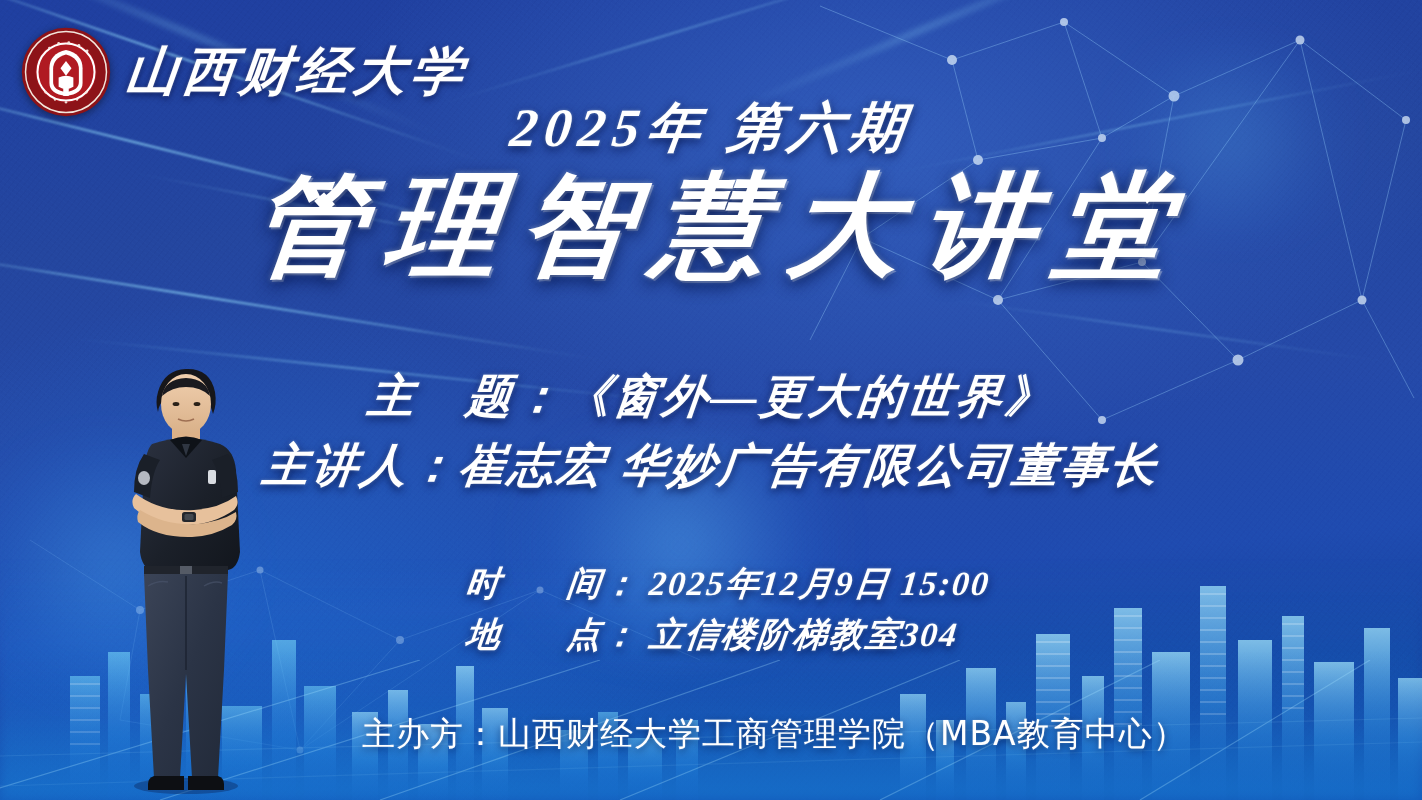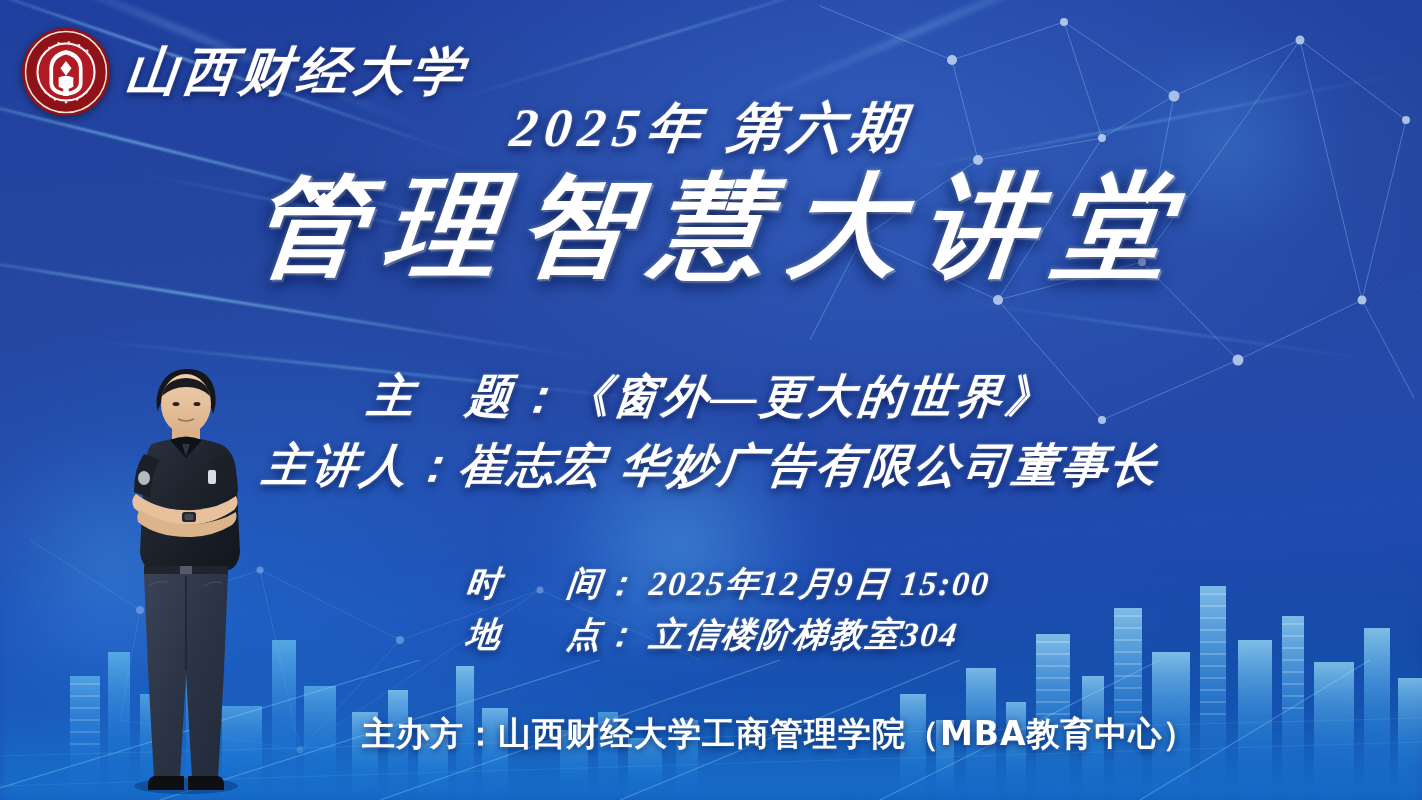--- a/index.html
+++ b/index.html
@@ -112,21 +112,21 @@
     color:#fff; letter-spacing:2px; line-height:1.5;
     white-space:nowrap;
     text-shadow:0 3px 8px rgba(0,15,70,.8), 0 0 3px rgba(205,232,255,.5);
     transform:skewX(-6deg);
   }
 
   .organizer {
     position:absolute; left:0; top:713px; width:1172px;
     padding-left:362px;
     font-family:"DejaVu Sans", sans-serif;
-    font-size:33px; font-weight:700;
+    font-size:33px; font-weight:400;
     color:#ffffff; letter-spacing:1px; line-height:1.3;
     white-space:nowrap;
     text-shadow:0 2px 7px rgba(0,25,80,.8), 0 0 2px rgba(190,225,255,.45);
   }
   .gap-2 { display:inline-block; width:44px; }
 </style>
 </head>
 <body>
 
 <div class="poster">

